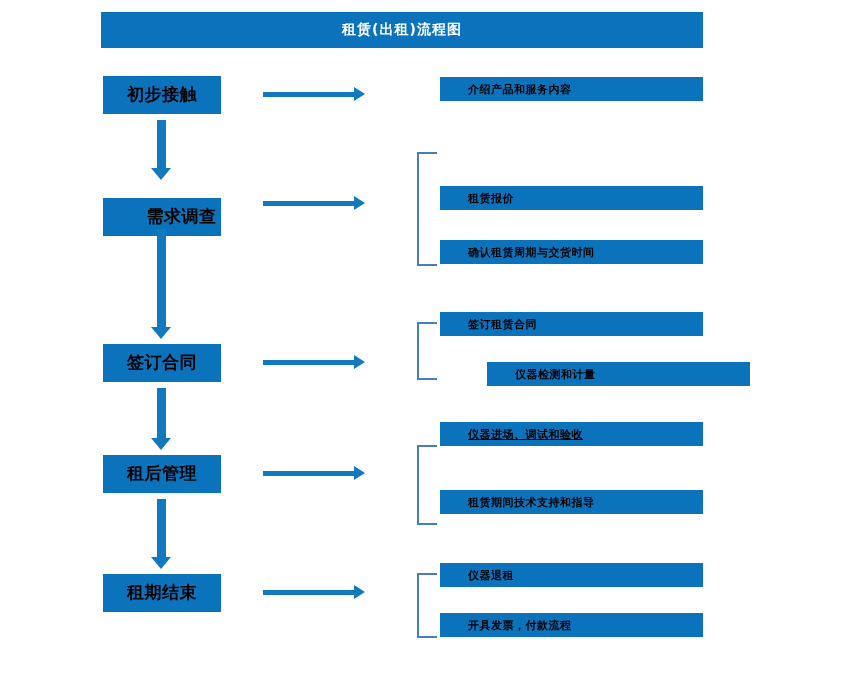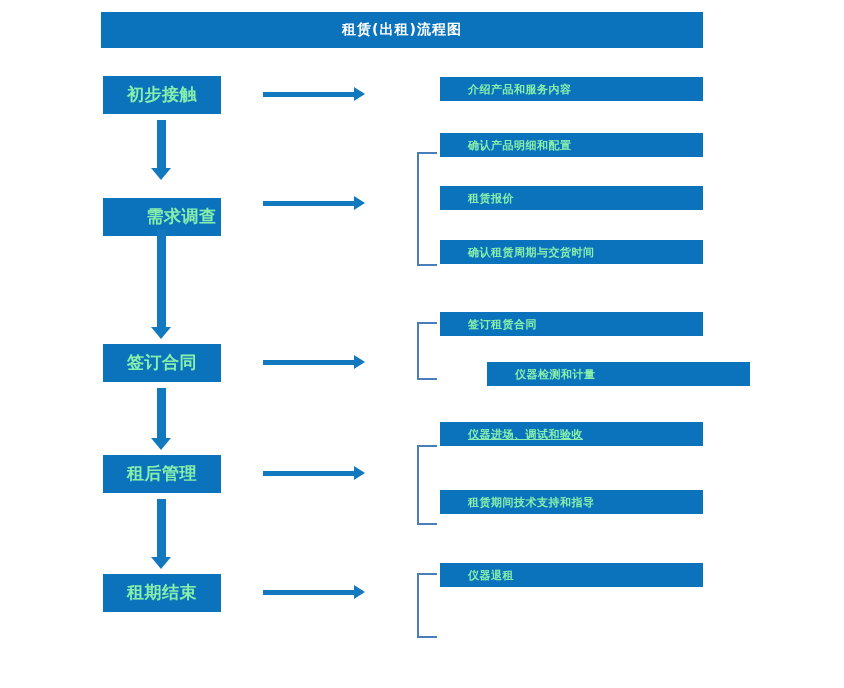--- a/index.html
+++ b/index.html
@@ -15,21 +15,21 @@
     overflow: hidden;
   }
   #canvas {
     position: relative;
     width: 844px;
     height: 688px;
   }
   .box {
     position: absolute;
     background: #0B73BC;
-    color: #86efac;
+    color: #000000;
     font-weight: bold;
     display: flex;
     align-items: center;
     box-sizing: border-box;
     letter-spacing: 0.5px;
     white-space: nowrap;
   }
   .title-bar {
     position: absolute;
     left: 101px;
@@ -128,25 +128,25 @@
   <div class="h-arrow" style="left:263px; top:471px;"></div>
   <div class="h-arrow" style="left:263px; top:590px;"></div>
 
   <div class="bracket" style="left:417px; top:152px; height:114px;"></div>
   <div class="bracket" style="left:417px; top:322px; height:58px;"></div>
   <div class="bracket" style="left:417px; top:445px; height:80px;"></div>
   <div class="bracket" style="left:417px; top:573px; height:65px;"></div>
 
   <div class="box right-box" style="top:77px;">介绍产品和服务内容</div>
 
-  <div class="box right-box" style="top:133px;">确认产品明细和配置</div>
   <div class="box right-box" style="top:186px;">租赁报价</div>
   <div class="box right-box" style="top:240px;">确认租赁周期与交货时间</div>
 
   <div class="box right-box" style="top:312px;">签订租赁合同</div>
   <div class="box right-box" style="top:362px;margin-left:47px;">仪器检测和计量</div>
 
   <div class="box right-box" style="top:422px;text-decoration:underline;">仪器进场、调试和验收</div>
   <div class="box right-box" style="top:490px;">租赁期间技术支持和指导</div>
 
   <div class="box right-box" style="top:563px;">仪器退租</div>
+  <div class="box right-box" style="top:613px;">开具发票，付款流程</div>
 
 </div>
 
 </body></html>

